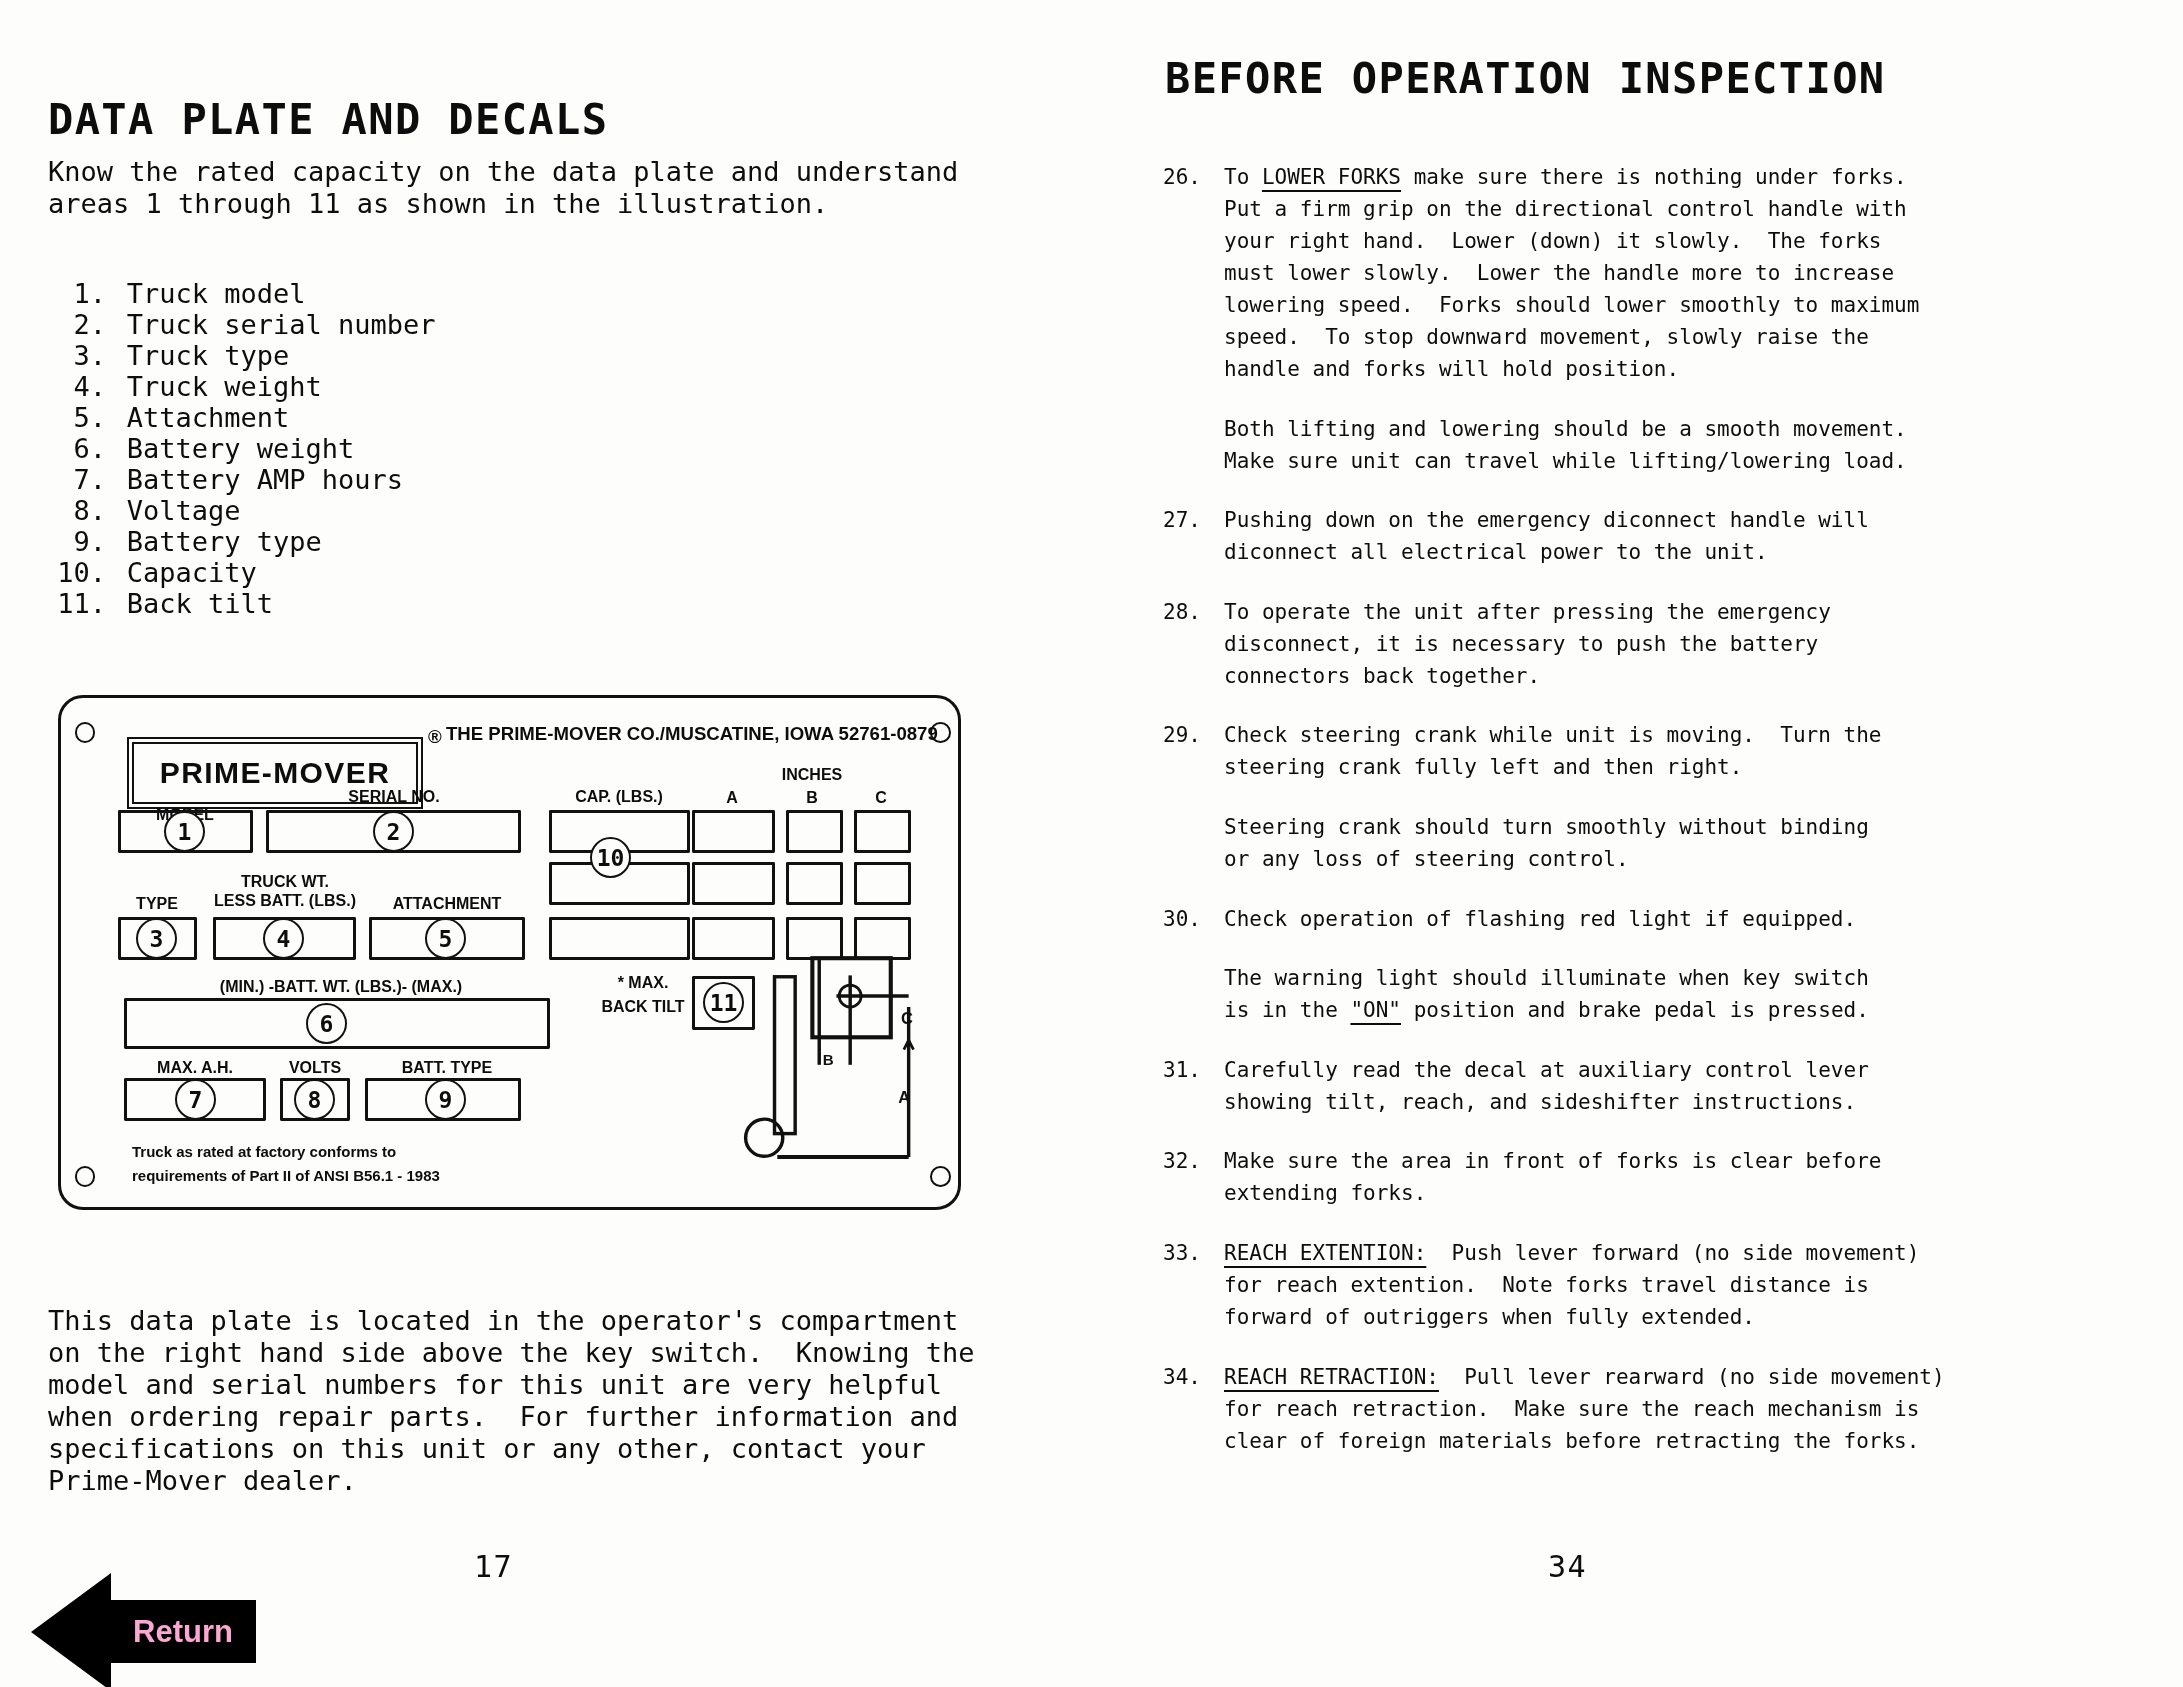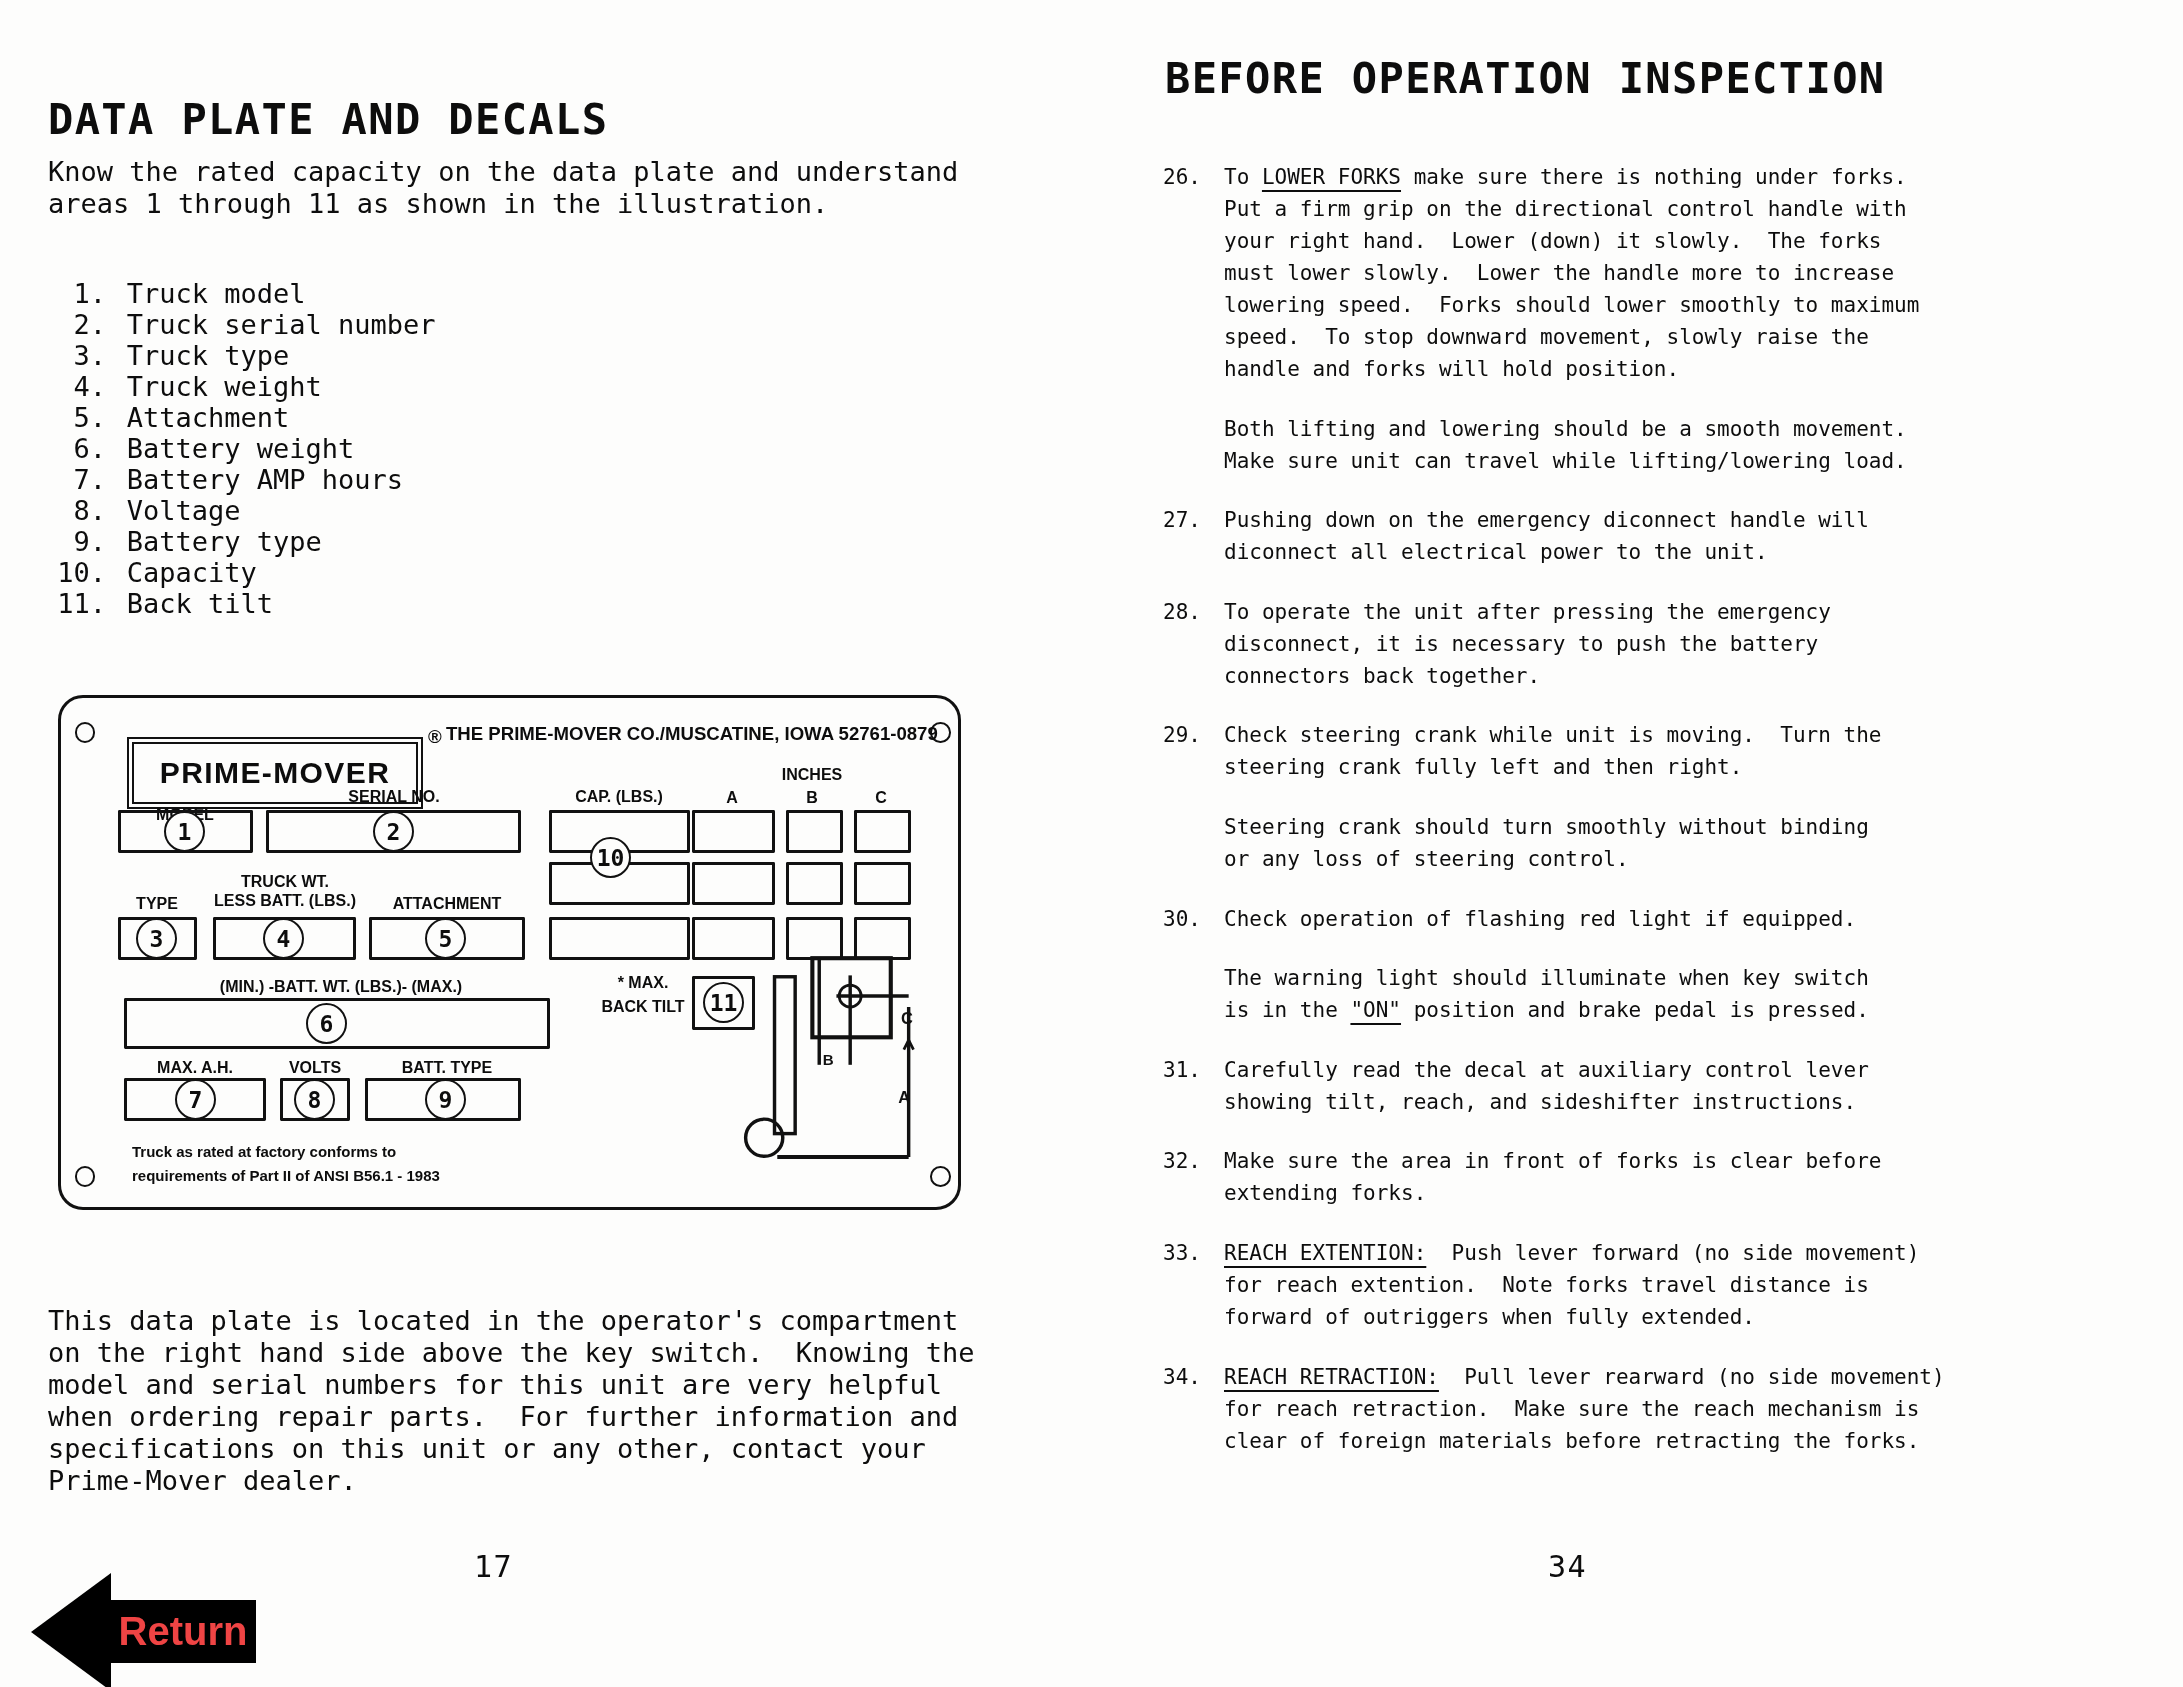--- a/index.html
+++ b/index.html
@@ -78,21 +78,21 @@
   #return-btn .tri {
     position:absolute; left:0; top:0; width:0; height:0;
     border-top:59px solid transparent; border-bottom:59px solid transparent;
     border-right:80px solid #000;
   }
   #return-btn .bar {
     position:absolute; left:79px; top:27px; width:146px; height:63px; background:#000;
     display:flex; align-items:center; justify-content:center;
   }
   #return-btn .bar span {
-    color:#ef4444; font-family:"Liberation Sans", sans-serif; font-weight:bold; font-size:40px;
+    color:#f9a8d4; font-family:"Liberation Sans", sans-serif; font-weight:bold; font-size:31px;
   }
   svg text { font-family:"Liberation Sans", sans-serif; font-weight:bold; }
 </style>
 </head>
 <body>
 
 <h1 class="abs page-title" style="left:48px; top:54px;margin-top:41px;">DATA PLATE AND DECALS</h1>
 
 <div class="abs mono-block" style="left:48px; top:156px;">Know the rated capacity on the data plate and understand
 areas 1 through 11 as shown in the illustration.</div>

